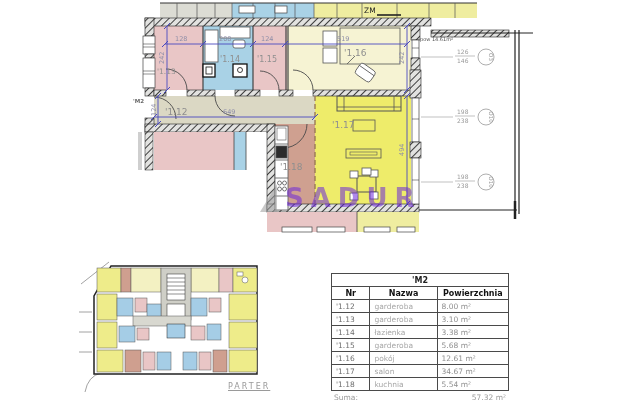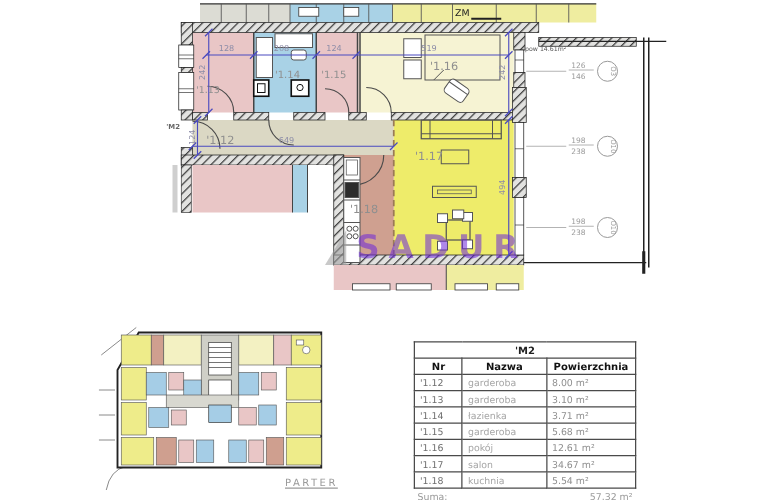--- a/index.html
+++ b/index.html
@@ -358,21 +358,21 @@
       <td class="ar">8.00 m²</td>
           </tr>
     <tr>
       <td class="nr">'1.13</td>
       <td class="nm">garderoba</td>
       <td class="ar">3.10 m²</td>
           </tr>
     <tr>
       <td class="nr">'1.14</td>
       <td class="nm">łazienka</td>
-      <td class="ar">3.71 m²</td>
+      <td class="ar">3.38 m²</td>
           </tr>
     <tr>
       <td class="nr">'1.15</td>
       <td class="nm">garderoba</td>
       <td class="ar">5.68 m²</td>
           </tr>
     <tr>
       <td class="nr">'1.16</td>
       <td class="nm">pokój</td>
       <td class="ar">12.61 m²</td>

